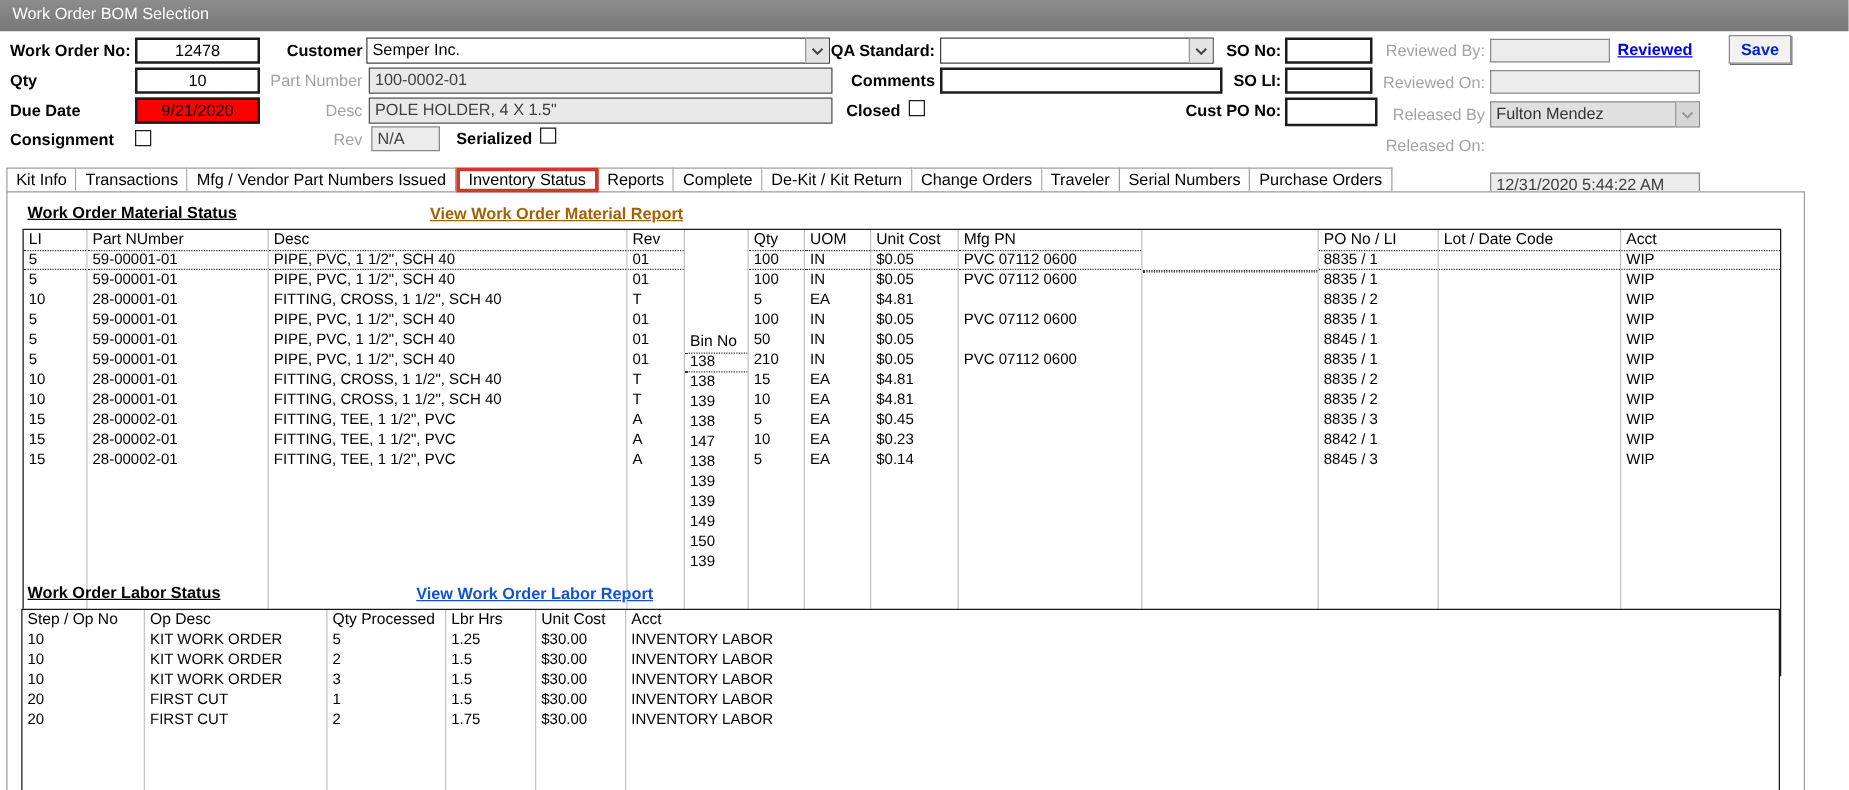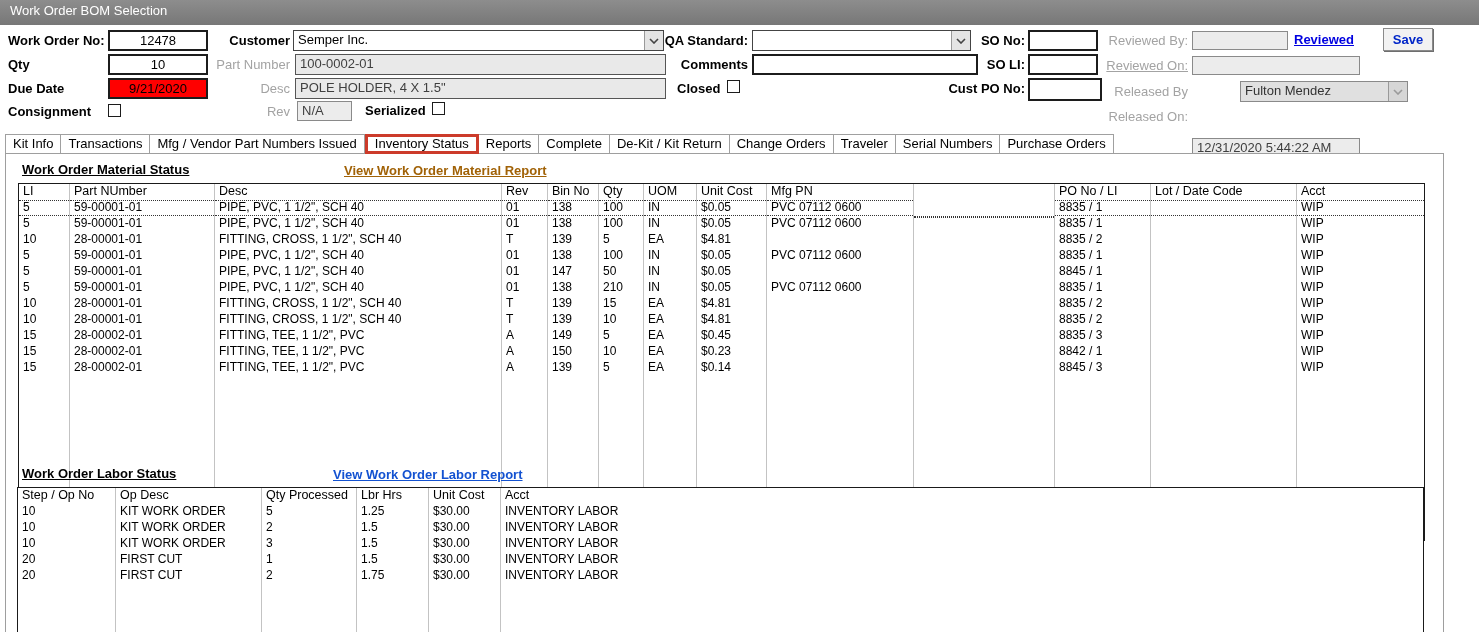--- a/index.html
+++ b/index.html
@@ -125,25 +125,25 @@
 <div class="inp" style="left:1028px; top:54px; width:70px; height:21px;"></div>
 
 <div class="lbl r" style="left:930px; top:81px; width:95px;">Cust PO No:</div>
 <div class="inp" style="left:1028px; top:78px; width:74px; height:23px;"></div>
 
 <div class="glbl r" style="left:1060px; top:33px; width:128px;">Reviewed By:</div>
 <div class="inp dis2" style="left:1192px; top:31px; width:96px; height:19px;"></div>
 <div class="link" style="left:1294px; top:32px; color:#0000e0;">Reviewed</div>
 <button class="btn" style="left:1383px; top:28px; width:50px; height:23px;">Save</button>
 
-<div class="glbl r" style="left:1060px; top:58px; width:128px;text-decoration:underline;">Reviewed On:</div>
+<div class="glbl r" style="left:1060px; top:58px; width:128px;">Reviewed On:</div>
 <div class="inp dis2" style="left:1192px; top:56px; width:168px; height:19px;"></div>
 
 <div class="glbl r" style="left:1060px; top:84px; width:128px;">Released By</div>
-<div class="combo gray" style="left:1240px; top:81px; width:168px; height:21px;gap:48px;">
+<div class="combo gray" style="left:1192px; top:81px; width:168px; height:21px;gap:48px;">
   <div class="val">Fulton Mendez</div>
   <div class="arrowbtn">
     <svg width="10" height="6" viewBox="0 0 10 6">
         <polyline points="1,1 5,5 9,1" fill="none" stroke="#9a9a9a" stroke-width="1.6"></polyline>
       </svg>
   </div>
 </div>
 
 <div class="glbl r" style="left:1060px; top:109px; width:128px;">Released On:</div>
 <div class="inp dis2" style="left:1192px; top:106px; width:168px; height:20px;margin-top:32px;">12/31/2020 5:44:22 AM</div>
@@ -216,21 +216,21 @@
       <div class="tcell">T</div>
       <div class="tcell">01</div>
       <div class="tcell">01</div>
       <div class="tcell">01</div>
       <div class="tcell">T</div>
       <div class="tcell">T</div>
       <div class="tcell">A</div>
       <div class="tcell">A</div>
       <div class="tcell">A</div>
     </div>
-    <div class="tcol" style="width: 51px;">
+    <div class="tcol" style="width: 51px; justify-content: center;">
       <div class="tcell thead">Bin No</div>
       <div class="tcell focusrow">138</div>
       <div class="tcell">138</div>
       <div class="tcell">139</div>
       <div class="tcell">138</div>
       <div class="tcell">147</div>
       <div class="tcell">138</div>
       <div class="tcell">139</div>
       <div class="tcell">139</div>
       <div class="tcell">149</div>

